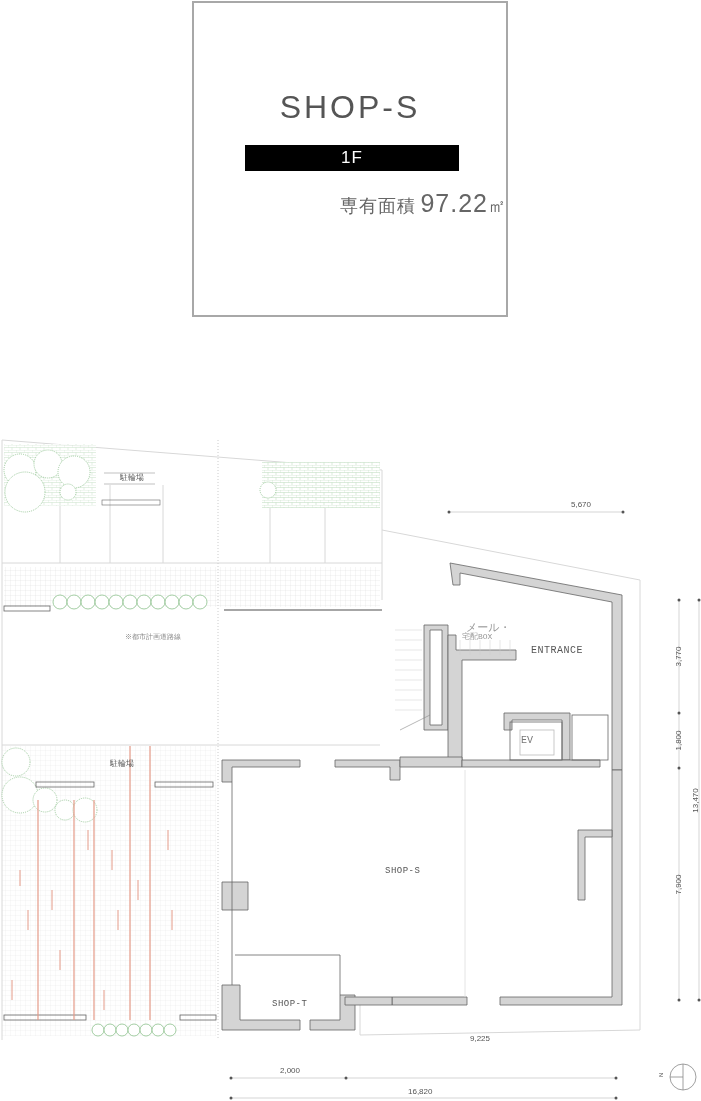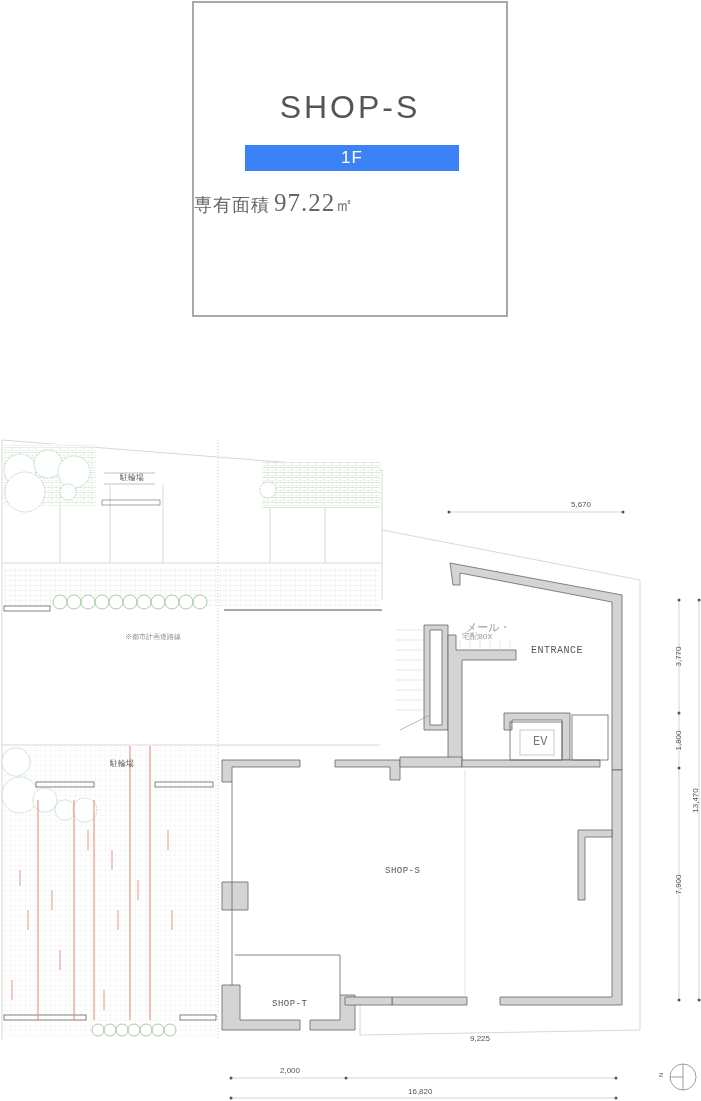--- a/index.html
+++ b/index.html
@@ -1,20 +1,20 @@
 <!DOCTYPE html>
 <html><head>
 <meta charset="utf-8">
 <style>
   html, body { margin:0; padding:0; background:#ffffff; }
   body { width:701px; height:1101px; position:relative; overflow:hidden; font-family:"Liberation Sans", sans-serif; }
   .info-box { position:absolute; left:192px; top:1px; width:316px; height:316px; border:2px solid #a8a8a8; box-sizing:border-box; background:#fff; }
   .unit-name { position:absolute; left:0; right:0; top:86px; text-align:center; font-size:32px; letter-spacing:3px; color:#555; font-family:"Liberation Sans", sans-serif; font-weight:normal; }
-  .floor-bar { position:absolute; left:51px; width:214px; top:142px; height:26px; background:#3b82f6; color:#fff; text-align:center; font-size:17px; line-height:26px; letter-spacing:1px; }
-  .area-line { position:absolute; left:0; right:0; top:186px; text-align:left; color:#666;font-family:Liberation Serif, serif; }
+  .floor-bar { position:absolute; left:51px; width:214px; top:142px; height:26px; background:#000000; color:#fff; text-align:center; font-size:17px; line-height:26px; letter-spacing:1px; }
+  .area-line { position:absolute; left:0; right:0; top:186px; text-align:right; color:#666; }
   .area-label { font-size:18px; letter-spacing:1px; }
   .area-value { font-size:25px; letter-spacing:1px; }
   .area-unit { font-size:18px; }
   .plan { position:absolute; left:0; top:430px; width:701px; height:671px; }
   .plan svg { position:absolute; left:0; top:0; }
   .lbl { position:absolute; font-family:Liberation Mono, monospace; color:#555; white-space:nowrap; }
   .dim { position:absolute; font-size:8px; color:#555; white-space:nowrap; font-family:"Liberation Sans", sans-serif; }
   .vdim { transform:rotate(-90deg); transform-origin:center; }
 </style>
 </head>
@@ -194,21 +194,21 @@
     </g>
   </svg>
 
   <div class="lbl" style="left:120px;top:42px;font-size:8px;">駐輪場</div>
   <div class="lbl" style="left:125px;top:202px;font-size:7px;color:#888;">※都市計画道路線</div>
   <div class="lbl" style="left:110px;top:328px;font-size:8px;">駐輪場</div>
 
   <div class="lbl" style="left:466px;top:190px;font-size:11px;color:#999;">メール・</div>
   <div class="lbl" style="left:462px;top:201px;font-size:8px;color:#999;">宅配BOX</div>
   <div class="lbl" style="left:531px;top:215px;font-size:10px;letter-spacing:0.5px;">ENTRANCE</div>
-  <div class="lbl" style="left:533px;top:305px;font-size:12px;color:#777;">EV</div>
+  <div class="lbl" style="left:521px;top:305px;font-size:10px;color:#777;">EV</div>
   <div class="lbl" style="left:385px;top:436px;font-size:9px;letter-spacing:0.5px;">SHOP-S</div>
   <div class="lbl" style="left:272px;top:569px;font-size:9px;letter-spacing:0.5px;">SHOP-T</div>
 
   <div class="dim" style="left:524px;top:70px;margin-left:47px;">5,670</div>
   <div class="dim vdim" style="left:668px;top:222px;">3,770</div>
   <div class="dim vdim" style="left:668px;top:306px;">1,800</div>
   <div class="dim vdim" style="left:668px;top:450px;">7,900</div>
   <div class="dim vdim" style="left:683px;top:366px;">13,470</div>
   <div class="dim" style="left:280px;top:636px;">2,000</div>
   <div class="dim" style="left:470px;top:604px;">9,225</div>

